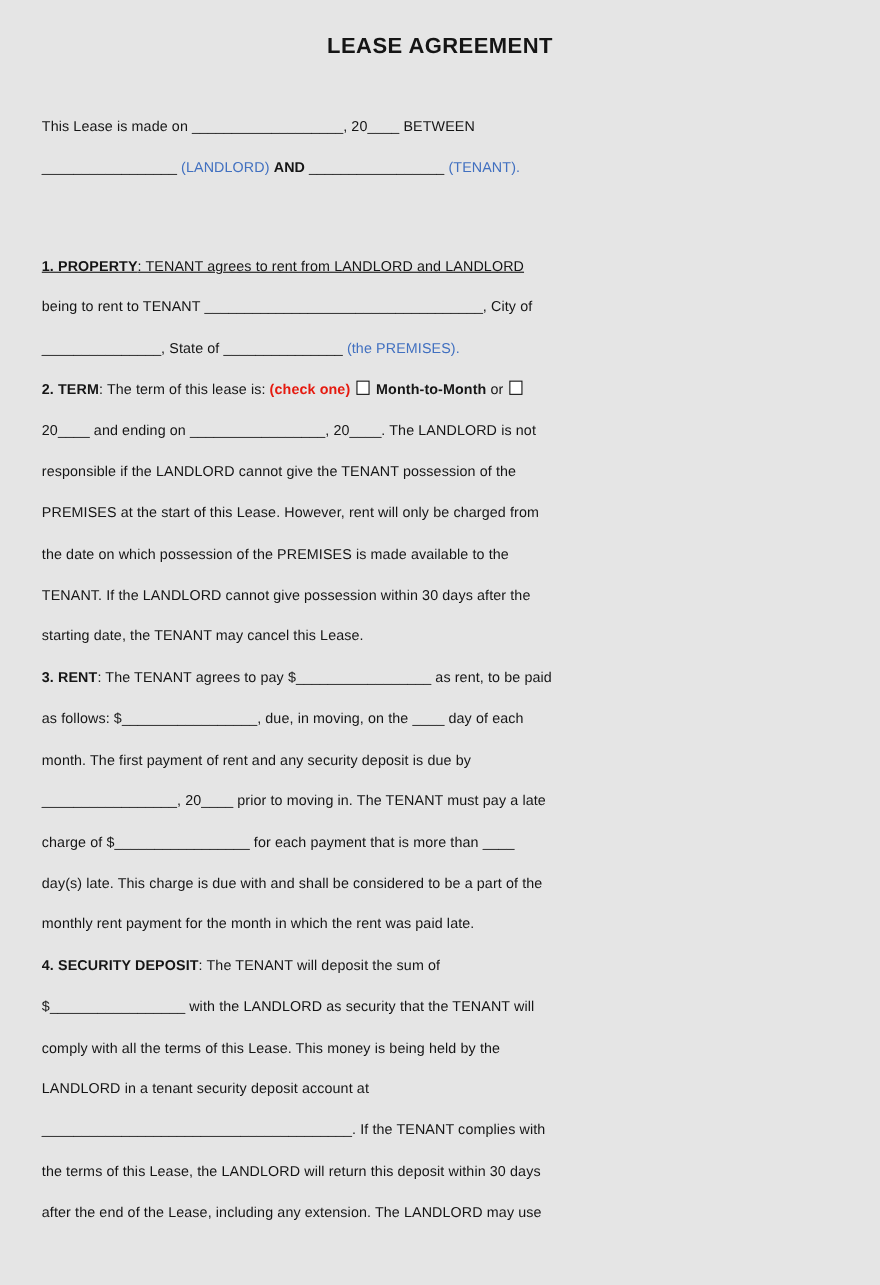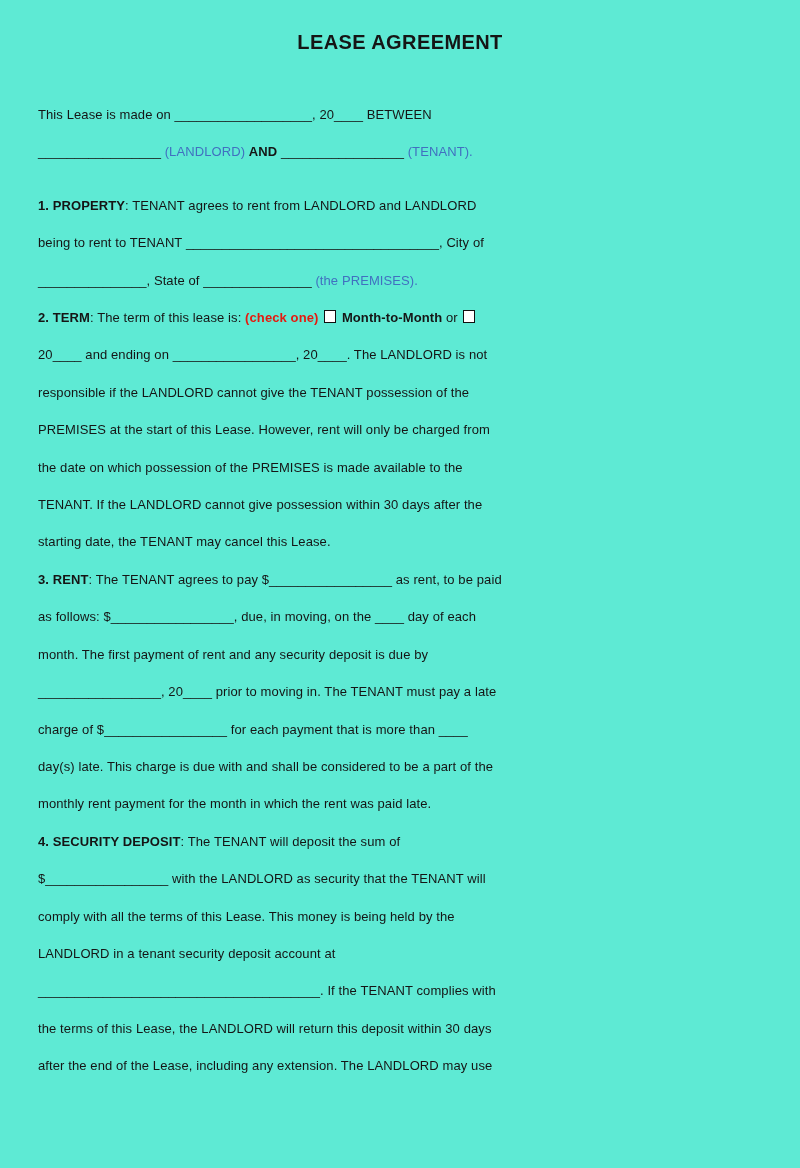--- a/index.html
+++ b/index.html
@@ -5,21 +5,21 @@
   :root {
     --text: #151515;
     --blue: #4170C0;
     --red: #E51A0F;
   }
   * { box-sizing: border-box; }
   html, body { margin: 0; padding: 0; background: #ffffff; }
   .page {
     width: 800px;
     height: 1168px;
-    background: #5eead4;
+    background: #e5e5e5;
     padding: 30px 38px 0 38px;
     overflow: hidden;
     font-family: "Liberation Sans", sans-serif;
     color: var(--text);
   }
   .title {
     margin: 0;
     font-size: 20px;
     line-height: 24px;
     font-weight: 700;
@@ -29,21 +29,21 @@
   .doc-body {
     margin-top: 42px;
     font-size: 13px;
     line-height: 37.4px;
     letter-spacing: 0.1px;
   }
   p.line {
     margin: 0;
     white-space: nowrap;
   }
-  p.line.gap { margin-top: 16px; }
+  p.line.gap { margin-top: 52px; text-decoration: underline; }
   .bold { font-weight: 700; }
   .blue { color: var(--blue); }
   .red-bold { color: var(--red); font-weight: 700; margin-top: 24px; }
   .blank { letter-spacing: 0; }
   .checkbox {
     display: inline-block;
     width: 12px;
     height: 13px;
     border: 1.8px solid #101010;
     margin: 0 2px;

